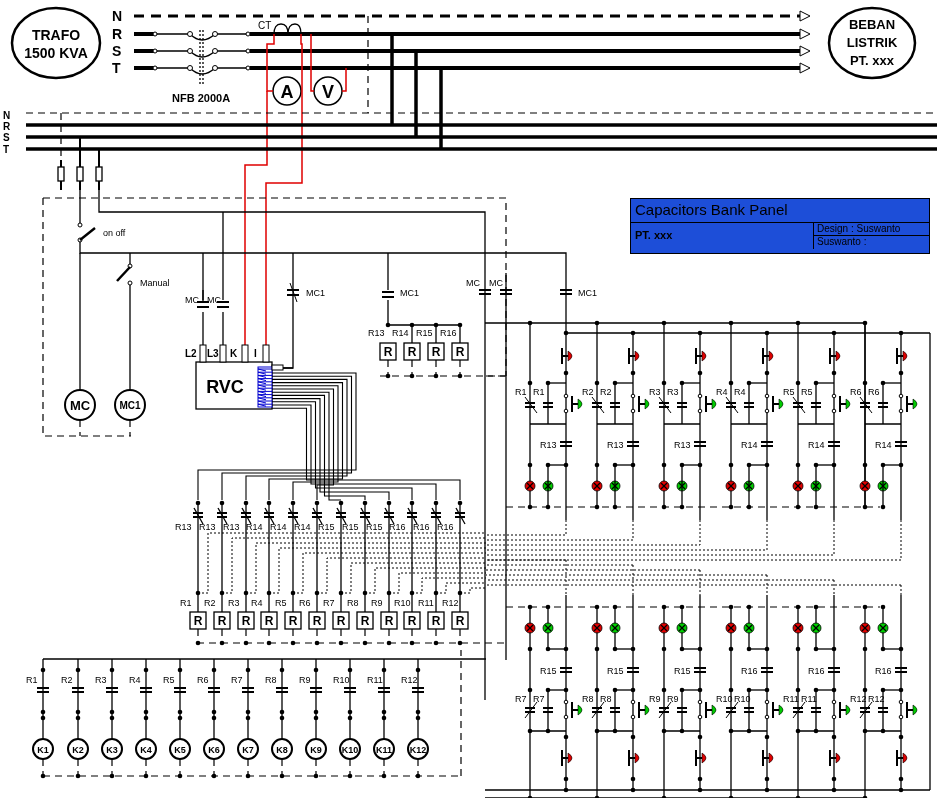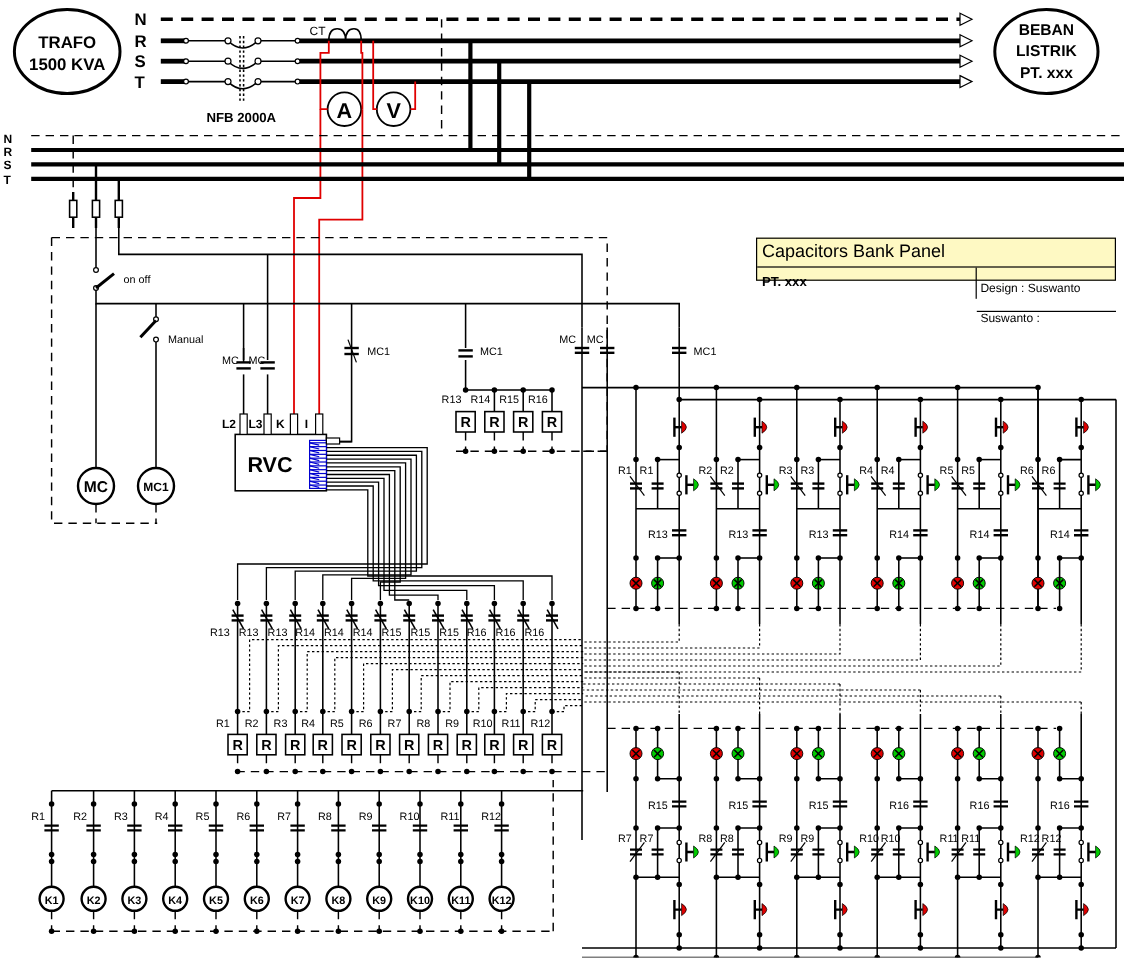--- a/index.html
+++ b/index.html
@@ -8,26 +8,26 @@
   text{font-family:"Liberation Sans",sans-serif;fill:#000;}
   .lbl{font-size:9px;}
   .big{font-size:14px;font-weight:bold;}
   .bus{stroke:#000;stroke-width:4;fill:none;}
   .w{stroke:#000;stroke-width:1.3;fill:none;}
   .wt{stroke:#000;stroke-width:2;fill:none;}
   .dash{stroke:#000;stroke-width:1.2;stroke-dasharray:7 5;fill:none;}
   .dot{stroke:#000;stroke-width:1;stroke-dasharray:2 2;fill:none;}
   .red{stroke:#e00000;stroke-width:1.5;fill:none;}
   .blue{stroke:#0000d0;stroke-width:1;fill:none;}
-  .title-box{position:absolute;left:630px;top:198px;width:300px;height:36px;border:1px solid #000;box-sizing:border-box;background:#fef9c3;text-decoration:underline;}
+  .title-box{position:absolute;left:630px;top:198px;width:300px;height:56px;border:1px solid #000;box-sizing:border-box;background:#1d4ed8;text-decoration:underline;}
   .title-box .t1{position:absolute;left:4px;top:2px;font-size:15px;}
   .title-box .row2{position:absolute;left:0;top:23px;width:100%;height:26px;border-top:1px solid #000;}
   .title-box .pt{position:absolute;left:4px;top:6px;font-size:11px;font-weight:bold;}
   .title-box .meta{position:absolute;left:182px;top:0;width:116px;height:26px;border-left:1px solid #000;font-size:10px;}
-  .title-box .meta div{height:12px;line-height:12px;padding-left:3px;margin-top:12px;}
+  .title-box .meta div{height:12px;line-height:12px;padding-left:3px;}
   .title-box .meta div+div{border-top:1px solid #000;}
 </style>
 </head>
 <body>
 
 <svg id="diagram" width="937" height="798" viewBox="0 0 937 798" xmlns="http://www.w3.org/2000/svg">
   <defs>
     <marker id="arr" markerWidth="8" markerHeight="8" refX="7" refY="4" orient="auto">
       <path d="M0,0 L7,4 L0,8 Z" fill="#000"></path>
     </marker>

